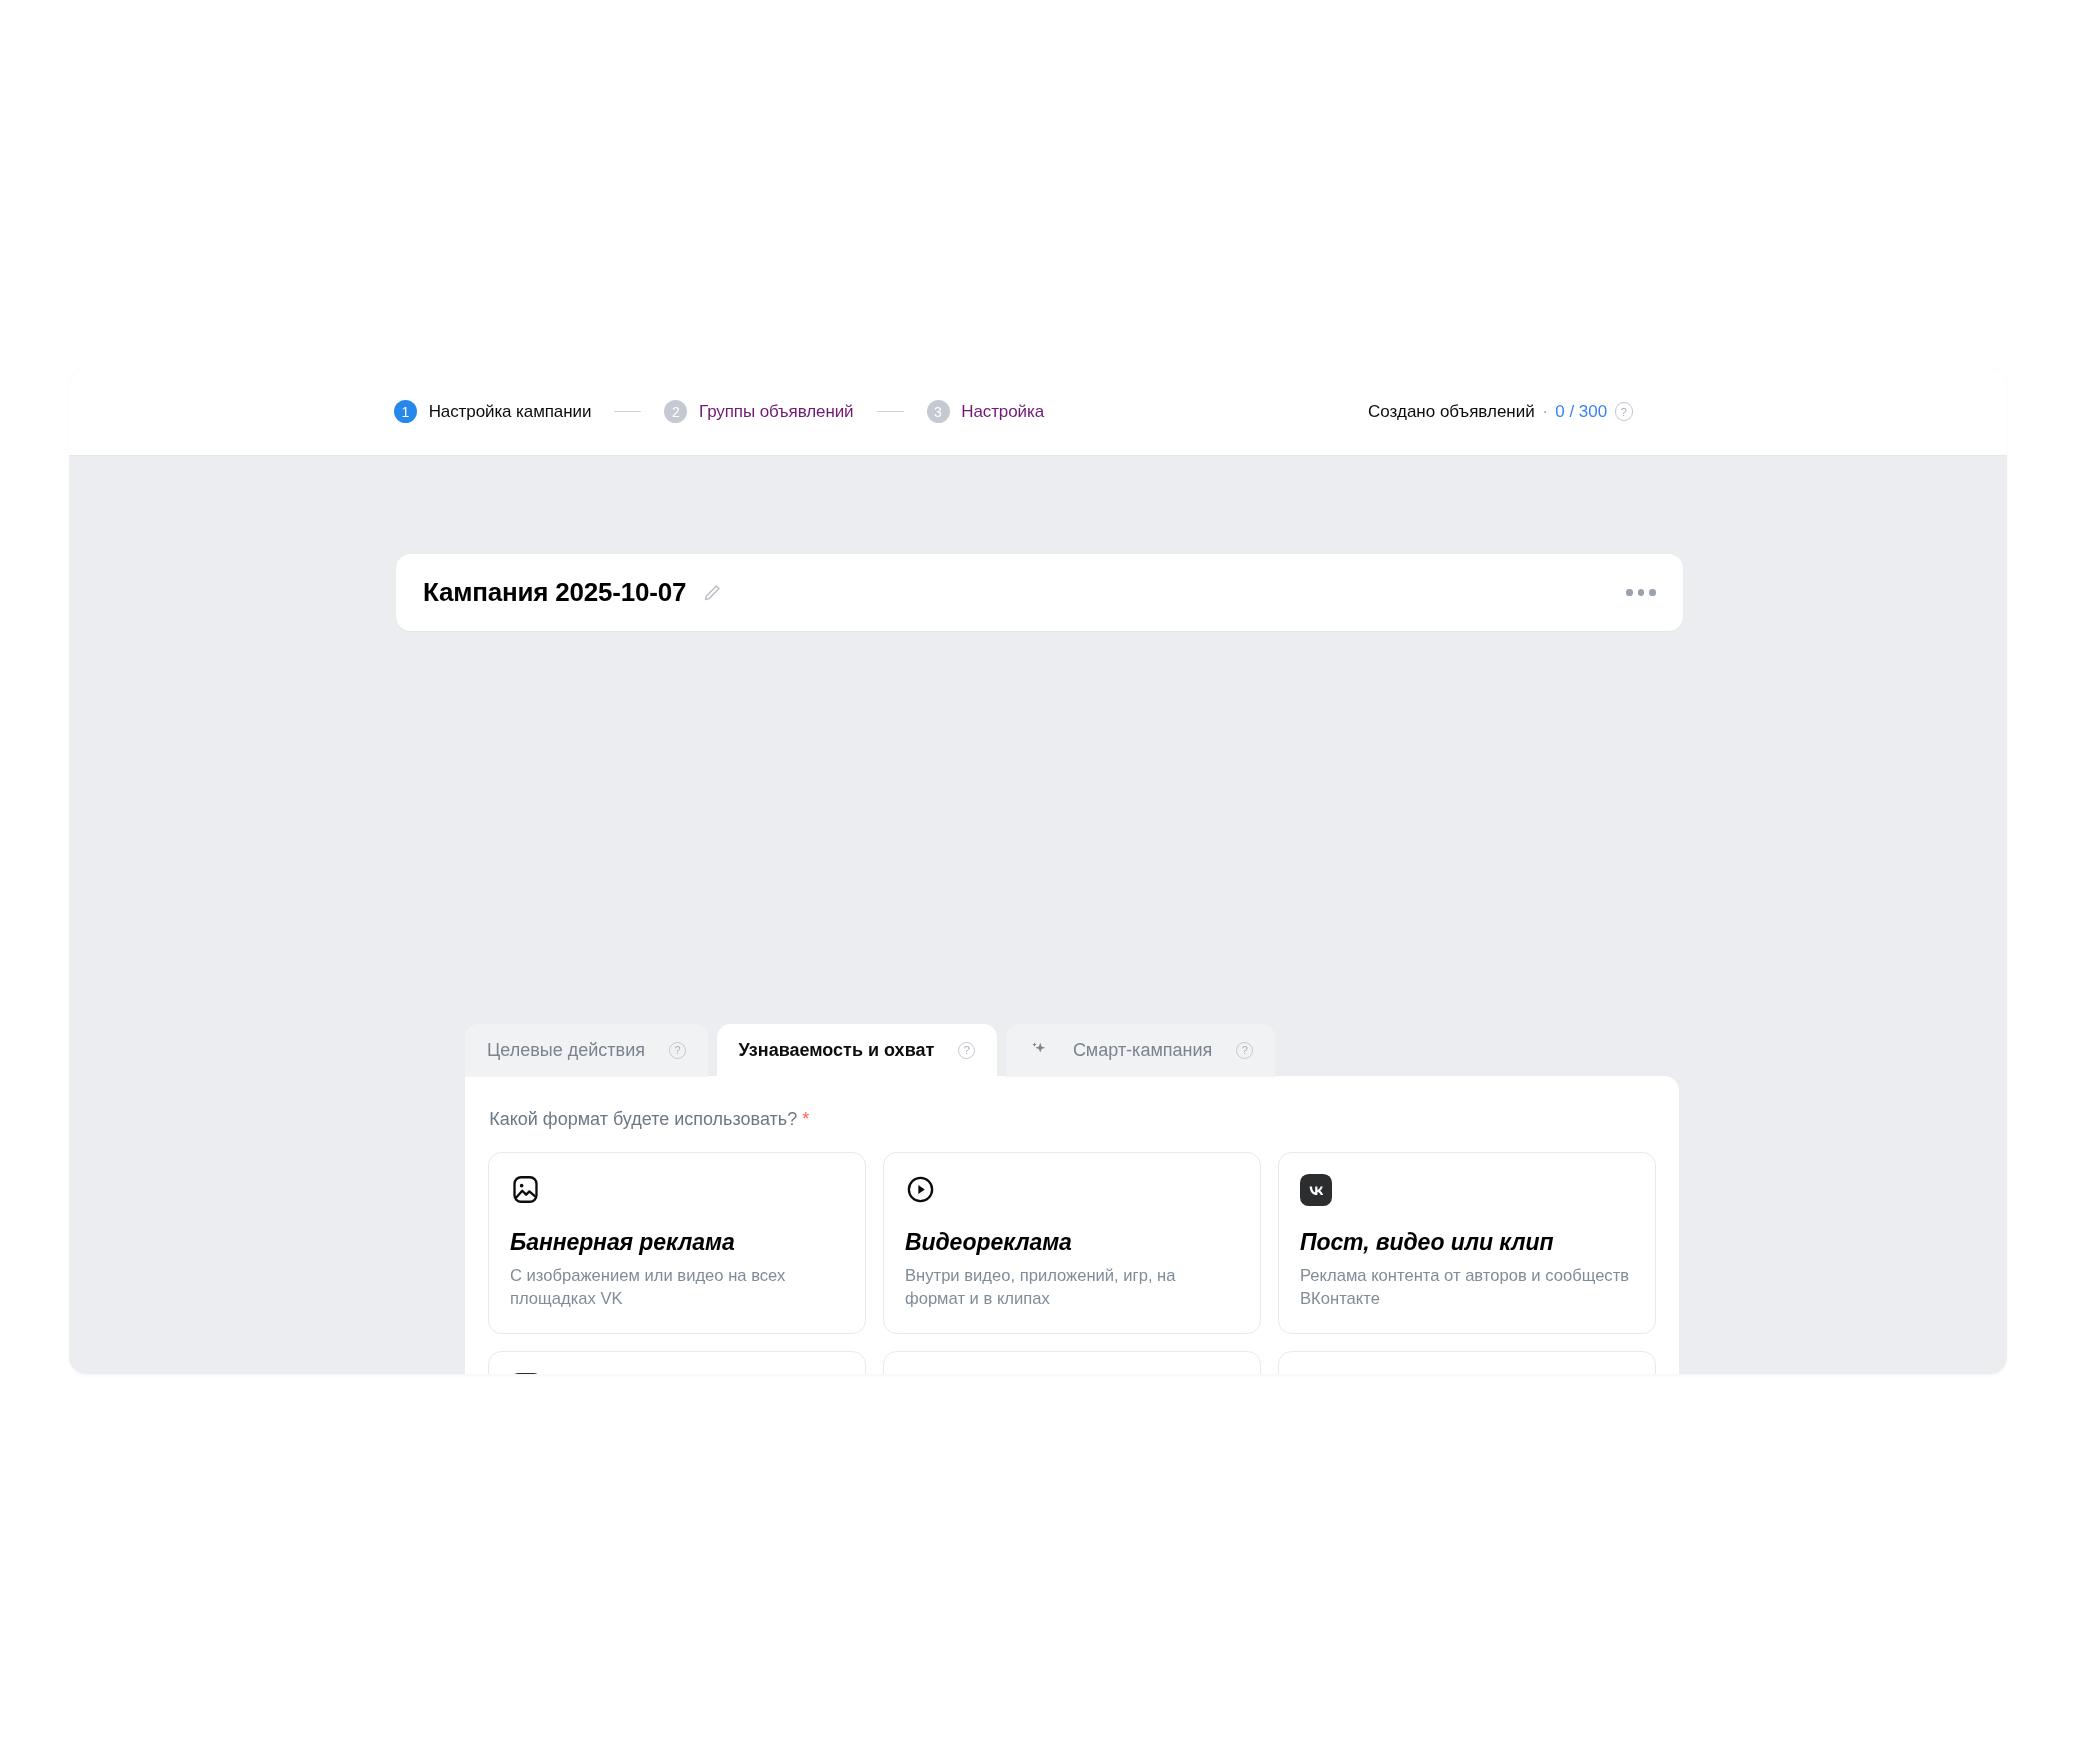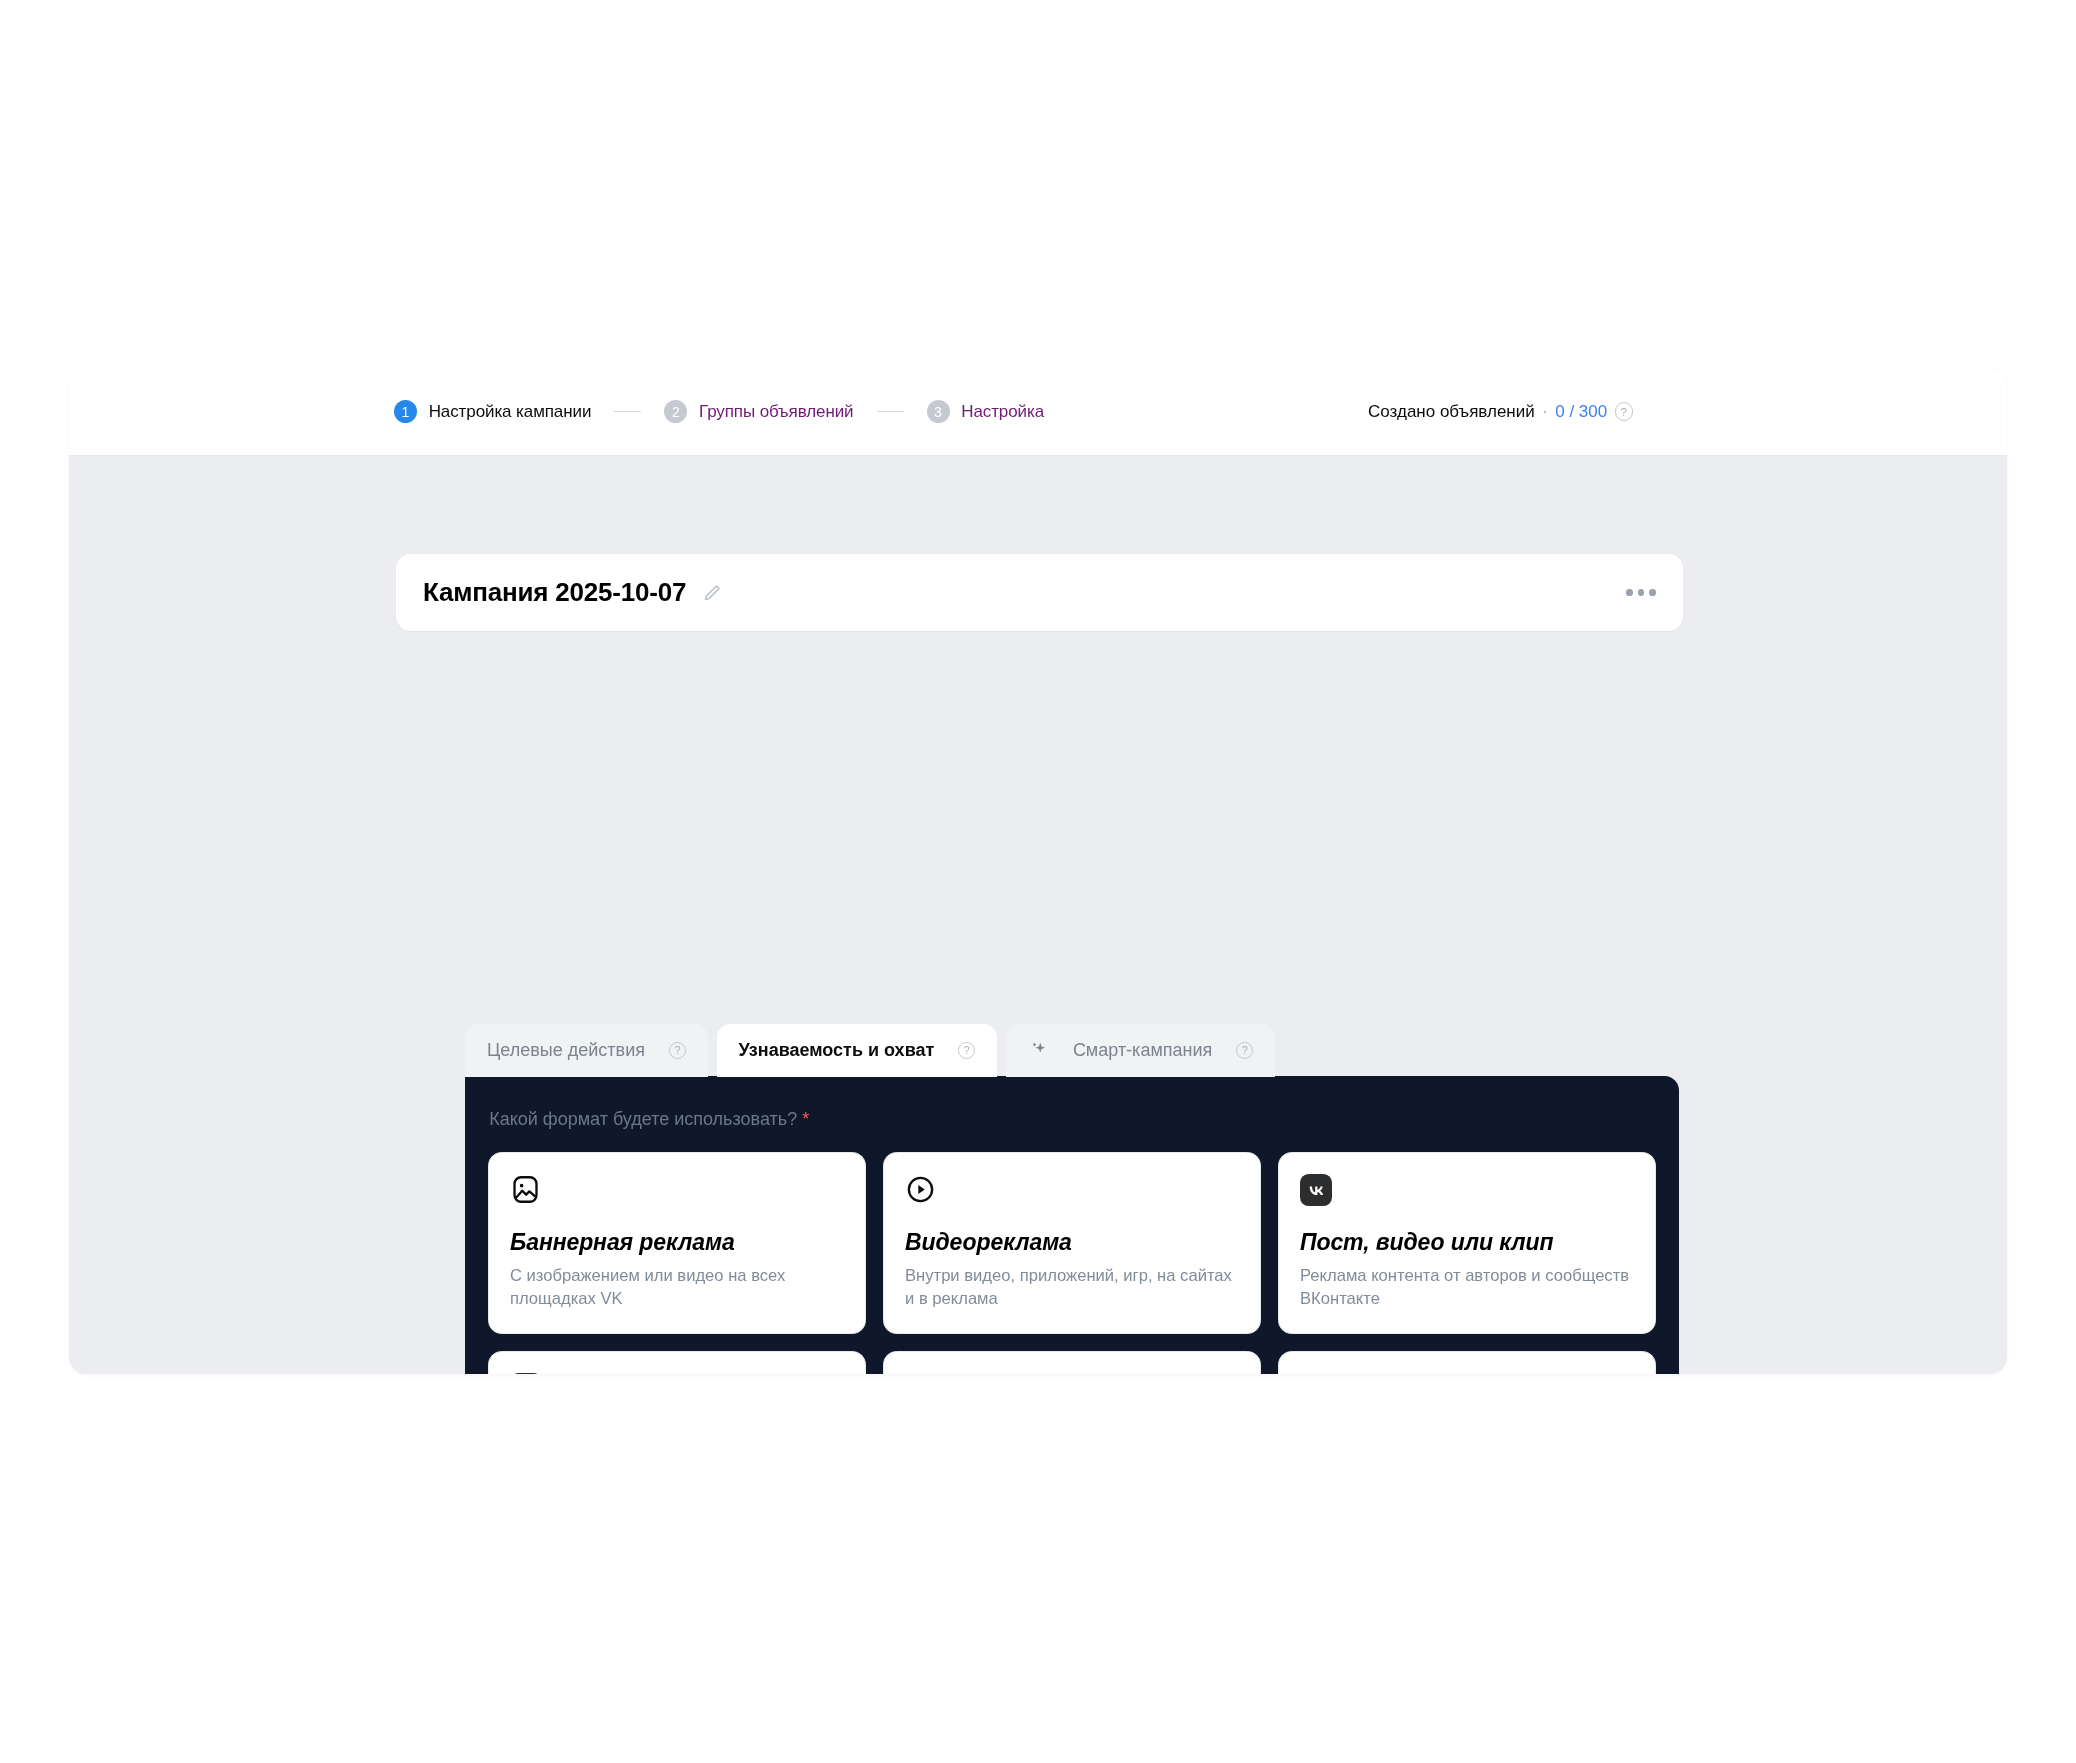--- a/index.html
+++ b/index.html
@@ -115,21 +115,21 @@
   }
   .tab.inactive { background: #f1f2f4; color: #7b838e; }
   .tab.active { background: #ffffff; color: #0b0c0e; font-weight: 700; }
   .tab-gap { width: 8.6px; }
 
   
   .formats-panel {
     position: absolute;
     left: 396px; top: 620px;
     width: 1214px;
-    background: #0f172a;
+    background: #ffffff;
     border-radius: 0 14.7px 14.7px 14.7px;
     padding: 33px 23px 32px 23px;
     box-shadow: 0 0.6px 1.2px rgba(0,0,0,0.03);
   }
   .panel-question {
     font-size: 18px; color: #6d7885;
     margin-left: 1.2px; margin-bottom: 22px;
   }
   .req { color: #ff5c5c; }
 
@@ -257,21 +257,21 @@
         </div>
 
         <div class="fcard">
           <div class="fcard-icon">
             <svg width="31" height="31" viewBox="0 0 24 24" fill="none" stroke="#0b0c0e" stroke-width="1.8" stroke-linecap="round" stroke-linejoin="round">
               <circle cx="12" cy="12" r="9"></circle>
               <path d="M10.3 8.6l5 3.4-5 3.4z" fill="#0b0c0e" stroke="none"></path>
             </svg>
           </div>
           <div class="fcard-title">Видеореклама</div>
-          <div class="fcard-desc">Внутри видео, приложений, игр, на сайтах и в реклама</div>
+          <div class="fcard-desc">Внутри видео, приложений, игр, на формат и в клипах</div>
         </div>
 
         <div class="fcard">
           <div class="fcard-icon">
             <span class="sq-icon">
               <svg width="21" height="21" viewBox="0 0 24 24" fill="#ffffff">
                 <path d="M12.7 17.1c-5.2 0-8.4-3.7-8.5-9.8h2.7c.1 4.5 2.1 6.4 3.6 6.8V7.3h2.5v3.9c1.5-.2 3.1-1.9 3.6-3.9h2.5c-.4 2.5-2 4.2-3.2 4.9 1.2.6 3 2.1 3.7 4.9h-2.8c-.5-1.8-2-3.2-3.8-3.4v3.4z"></path>
               </svg>
             </span>
           </div>

